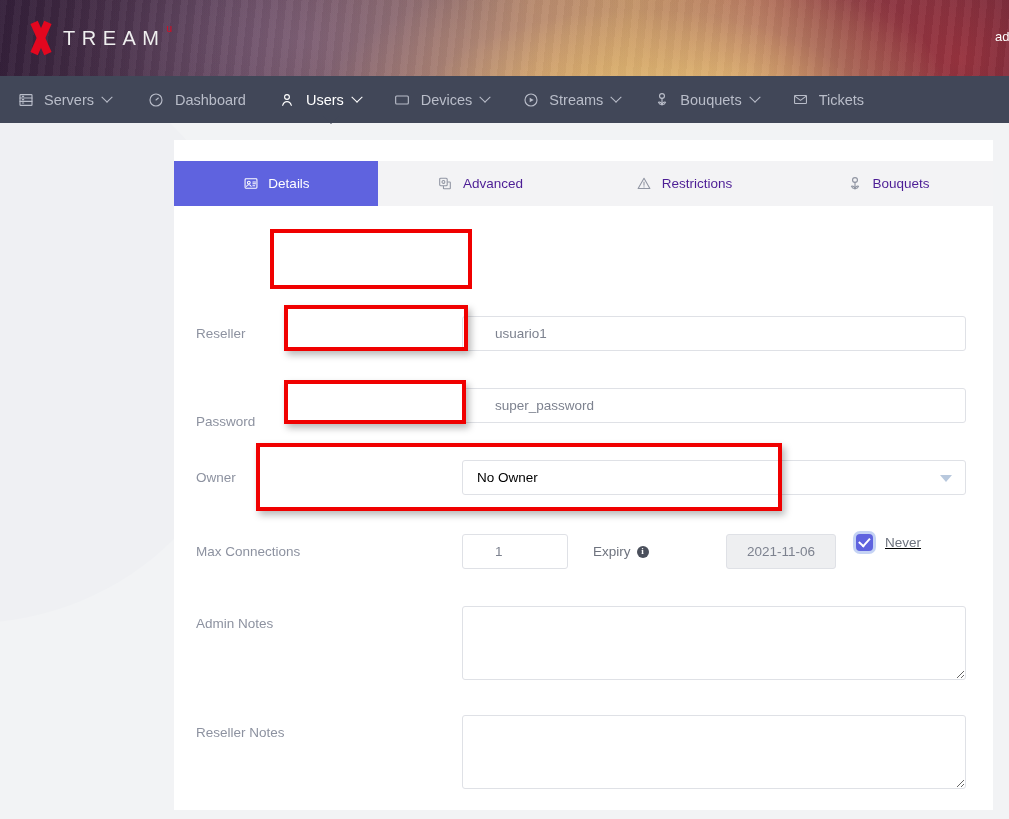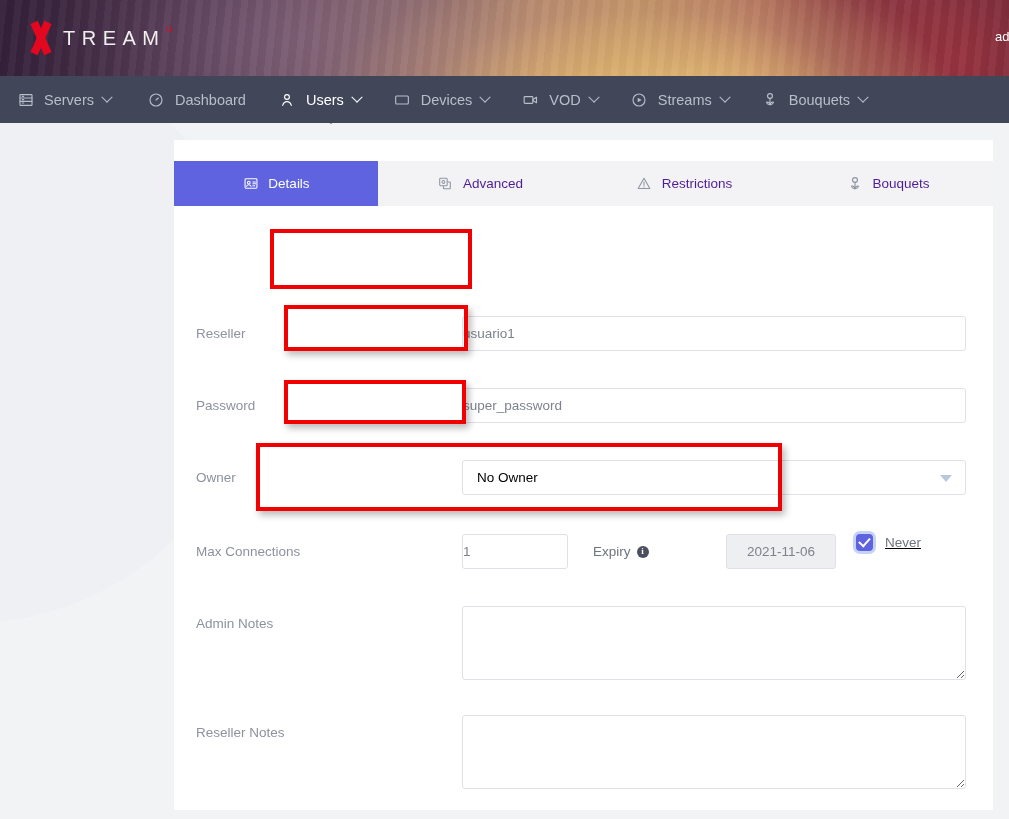--- a/index.html
+++ b/index.html
@@ -190,21 +190,21 @@
   }
   .inp {
     position: absolute;
     height: 35px;
     border: 1px solid #dfe1e6;
     border-radius: 3px;
     background: #ffffff;
     color: #7d828f;
     font-size: 13.5px;
     font-family: "Liberation Sans", sans-serif;
-    padding: 0 0;
+    padding: 0 32px;
     outline: none;
   }
   .inp::placeholder { color: #8f949f; }
 
   .selectbox {
     position: absolute;
     height: 35px;
     border: 1px solid #dfe1e6;
     border-radius: 3px;
     background: #ffffff;
@@ -356,49 +356,48 @@
       <span class="nicon">
         <svg width="16" height="16" viewBox="0 0 24 24" fill="none" stroke="currentColor" stroke-width="1.7" stroke-linecap="round" stroke-linejoin="round">
           <rect x="2.5" y="6" width="19" height="12" rx="1.5"></rect>
         </svg>
       </span>
       <span>Devices</span>
       <span class="caret"></span>
     </div>
     <div class="nav-item">
       <span class="nicon">
-        <svg width="17" height="16" viewBox="0 0 24 24" fill="none" stroke="currentColor" stroke-width="1.7" stroke-linecap="round" stroke-linejoin="round">
-          <rect x="2.5" y="7" width="13" height="10" rx="1.2"></rect>
-          <path d="M16 11l5-3v8l-5-3z"></path>
-        </svg>
-      </span>
-      <span>VOD</span>
-      <span class="caret"></span>
-    </div>
-    <div class="nav-item">
-      <span class="nicon">
         <svg width="16" height="16" viewBox="0 0 24 24" fill="none" stroke="currentColor" stroke-width="1.7" stroke-linecap="round" stroke-linejoin="round">
           <circle cx="12" cy="12" r="9"></circle>
           <path d="M10 8.5l6 3.5-6 3.5z" fill="currentColor" stroke="none"></path>
         </svg>
       </span>
       <span>Streams</span>
       <span class="caret"></span>
     </div>
     <div class="nav-item">
       <span class="nicon">
         <svg width="16" height="17" viewBox="0 0 24 24" fill="none" stroke="currentColor" stroke-width="1.7" stroke-linecap="round" stroke-linejoin="round">
           <path d="M12 3.2c2.2 0 3.7 1.6 3.7 3.5 0 2.2-1.7 3.6-3.7 3.6S8.3 8.9 8.3 6.7C8.3 4.8 9.8 3.2 12 3.2z"></path>
           <path d="M12 10.3v9.4"></path>
           <path d="M12 19.7c-2.6 0-4.6-1.5-5.3-3.4 2.6-.9 4.6.6 5.3 3.4z"></path>
           <path d="M12 19.7c2.6 0 4.6-1.5 5.3-3.4-2.6-.9-4.6.6-5.3 3.4z"></path>
         </svg>
       </span>
       <span>Bouquets</span>
       <span class="caret"></span>
+    </div>
+    <div class="nav-item">
+      <span class="nicon">
+        <svg width="17" height="15" viewBox="0 0 24 24" fill="none" stroke="currentColor" stroke-width="1.7" stroke-linecap="round" stroke-linejoin="round">
+          <rect x="2.5" y="5.5" width="19" height="13" rx="1.2"></rect>
+          <path d="M2.8 6.5l9.2 6.8 9.2-6.8"></path>
+        </svg>
+      </span>
+      <span>Tickets</span>
     </div>
   </div>
 <div id="nav-pointer"></div>
 
 <div id="page">
   <div id="bg-circle"></div>
 
   <div id="card">
 
     <div id="tabs">
@@ -446,21 +445,21 @@
       </div>
 
     <div id="form">
 
       <div class="row">
         <div class="lbl" style="top:120px;">Reseller</div>
         <input class="inp" style="left: 288px; top: 110px; width: 504px;" value="usuario1">
       </div>
 
       <div class="row">
-        <div class="lbl" style="top:192px;">Password</div>
+        <div class="lbl" style="top:208px;">Password</div>
         <input class="inp" style="left: 288px; top: 182px; width: 504px;" value="super_password">
       </div>
 
       <div class="row">
         <div class="lbl" style="top:264px;">Owner</div>
         <div class="selectbox" style="left:288px; top:254px; width:504px;">
           <span>No Owner</span>
           <span class="arrow"></span>
         </div>
       </div>

